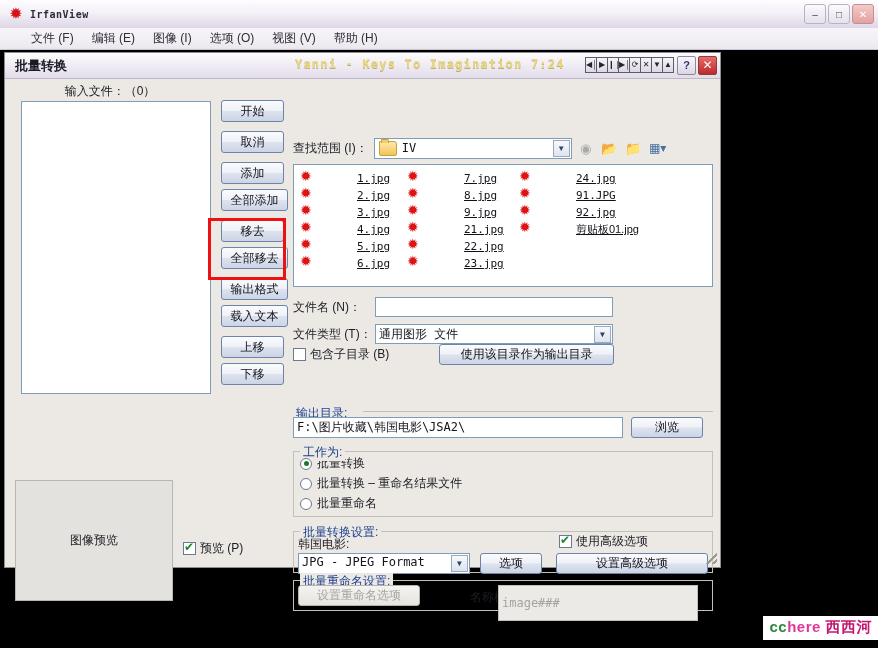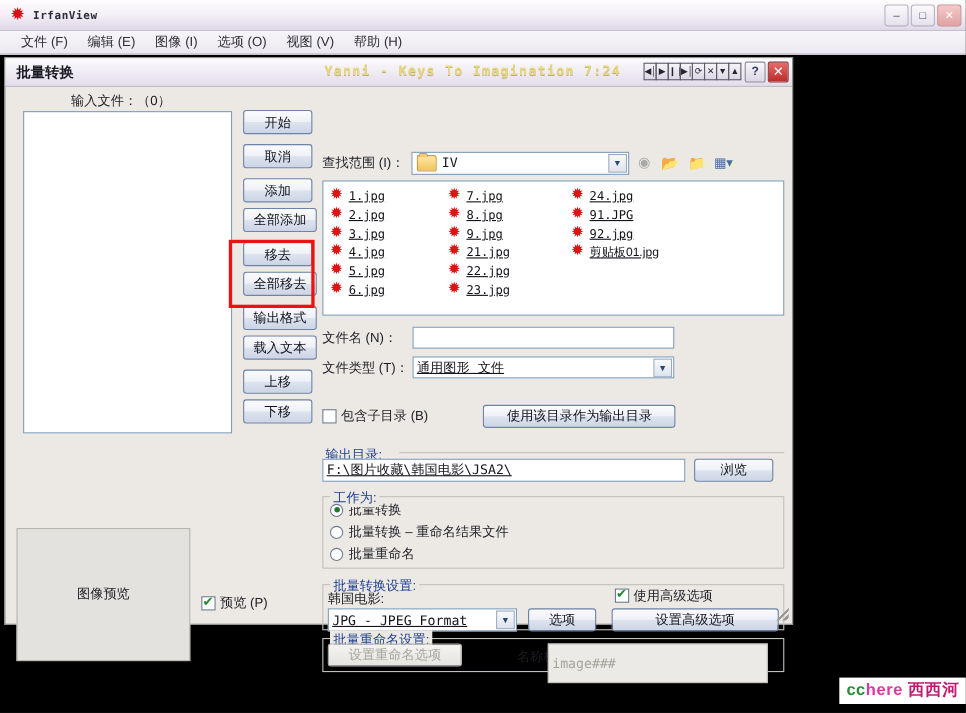--- a/index.html
+++ b/index.html
@@ -62,21 +62,21 @@
     background: linear-gradient(180deg,#f3c9c9,#e2a2a2);
     border-color: #c58f8f;
     color: #fff; font-weight: bold;
   }
   #menu-bar {
     position: absolute; left: 0; top: 28px;
     width: 878px; height: 22px;
     background: linear-gradient(180deg,#f7f5f9,#ece8f0);
     border-bottom: 1px solid #cdc6d6;
     display: flex; align-items: center;
-    padding-left: 10px;
+    padding-left: 22px;
     box-sizing: border-box;
   }
   .menu-item {
     padding: 2px 9px;
     font-size: 12px;
     color: #2e2e36;
     white-space: nowrap;
   }
   #canvas-area {
     position: absolute; left: 0; top: 50px;
@@ -300,46 +300,46 @@
     position: absolute; left: 0; top: -2px;
     font-size: 14px; color: #dd1414;
     line-height: 15px;
   }
   .file-name {
     font-size: 11px;
     font-family: "DejaVu Sans Mono", monospace;
     text-decoration: underline;
     color: #111118;
     white-space: nowrap;
+    margin-left: 40px;
   }
   .file-name.cjk { font-family: "Liberation Sans", sans-serif; font-size: 11px; }
   
   #fname-row, #ftype-row {
     display: flex; align-items: center;
     margin-top: 7px;
   }
   #fname-row { margin-top: 10px; }
   .field-label { width: 82px; font-size: 12px; color:#1c1c24; }
   .text-input {
     height: 20px; background: #fff;
     border: 1px solid #7e9db9;
     box-sizing: border-box;
     font-size: 12px;
     padding: 1px 3px;
     font-family: "DejaVu Sans Mono", monospace;
-    display: flex; align-items: center;
+    display: flex; 
     color: #14141c;
-    text-decoration: underline;
   }
   #fname-input { width: 238px; }
   #ftype-combo { width: 238px; position: relative; padding-right: 20px; }
   
   #subdir-row {
     display: flex; align-items: center;
-    margin-top: 24px;
+    margin-top: 0;
   }
   #subdir-check { display: flex; align-items: center; font-size: 12px; color:#1c1c24;}
   #use-dir-btn {
     margin-left: 50px;
     width: 175px; height: 21px;
     background: linear-gradient(180deg,#fafbfd 0%,#eef1f7 48%,#dde3ee 52%,#ccd5e6 100%);
     border: 1px solid #6d83a8;
     border-radius: 3px;
     font-size: 12px; color: #12121a;
     text-align: center; line-height: 19px;

